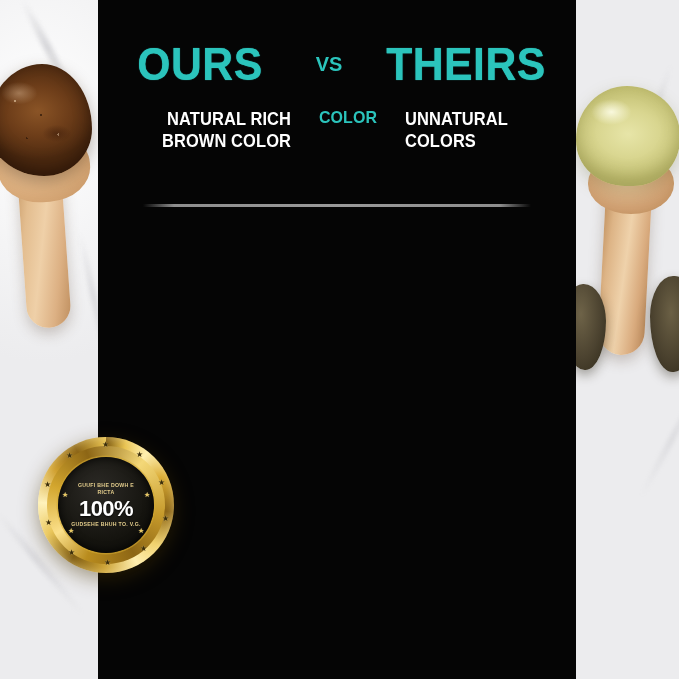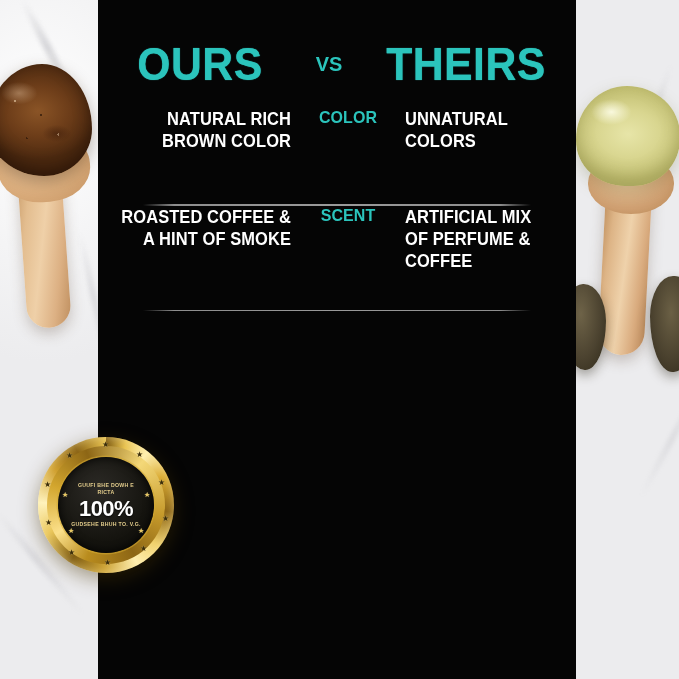--- a/index.html
+++ b/index.html
@@ -249,25 +249,20 @@
 
     <div class="comparison-row row-h-2">
       <div class="cell-ours">NATURAL RICH BROWN COLOR</div>
       <div class="cell-category">COLOR</div>
       <div class="cell-theirs">UNNATURAL COLORS</div>
     </div>
     <div class="divider"></div>
 
     <div class="divider"></div>
 
-    <div class="comparison-row row-h-3">
-      <div class="cell-ours">ROASTED COFFEE &amp; A HINT OF SMOKE</div>
-      <div class="cell-category">SCENT</div>
-      <div class="cell-theirs">ARTIFICIAL MIX OF PERFUME &amp; COFFEE</div>
-    </div>
     <div class="divider"></div>
 
 
   </div>
 </div>
 
 <div id="authenticity-badge">
   <div id="badge-ring"></div>
   <div id="badge-ring-inner"></div>
 

